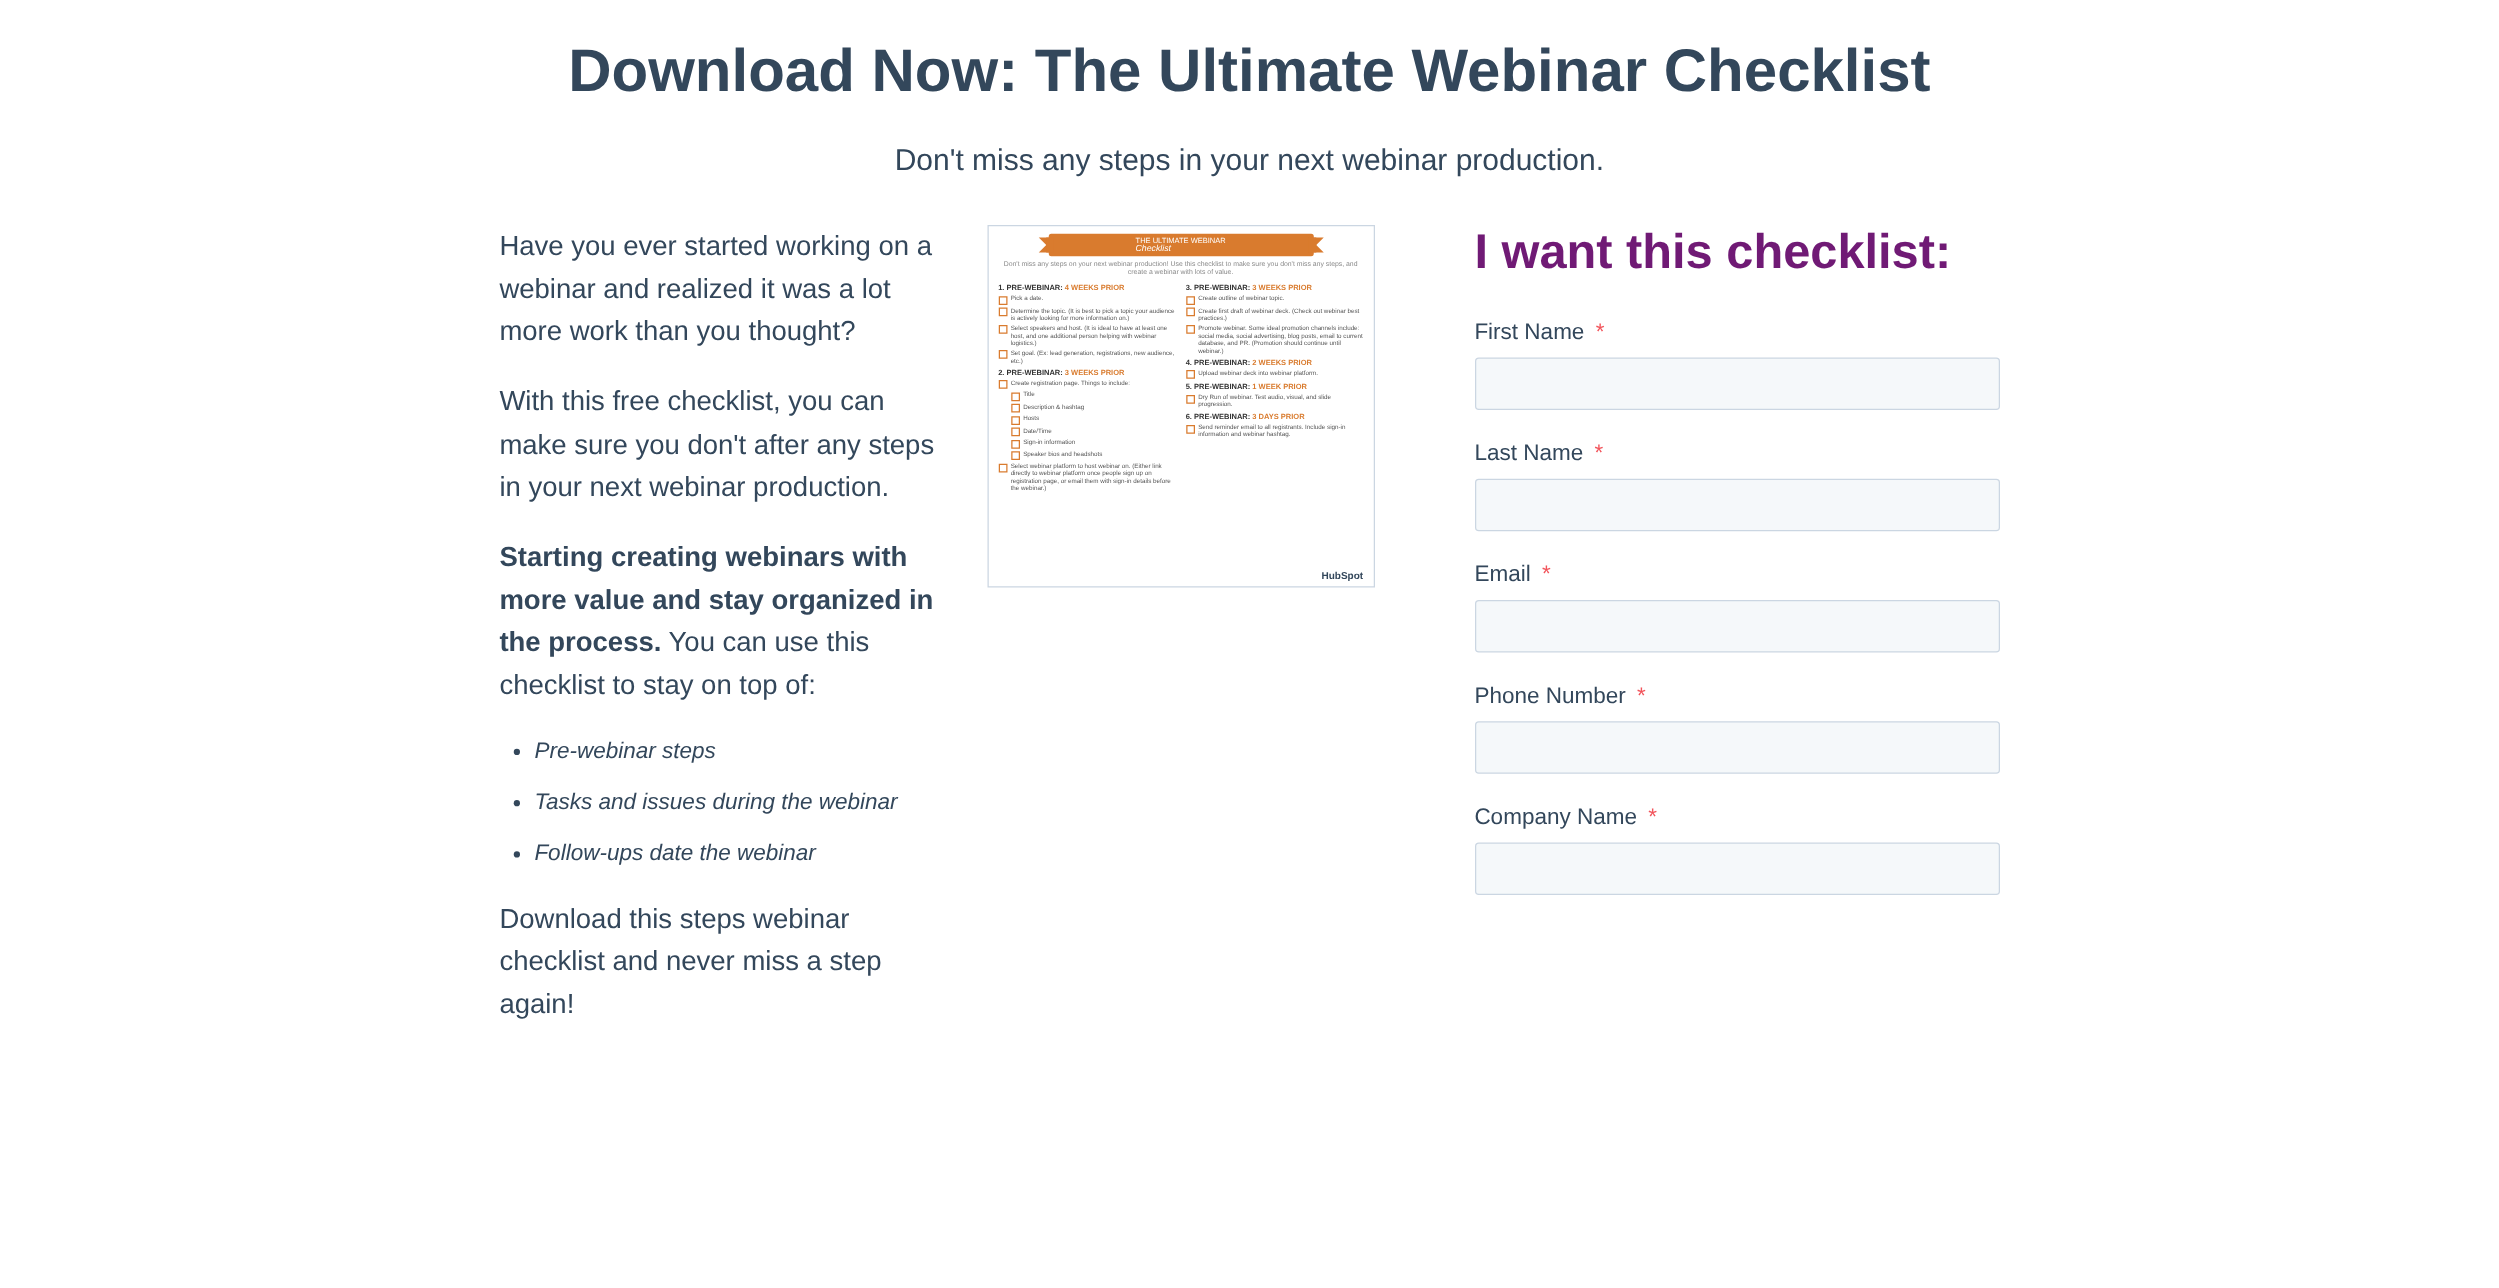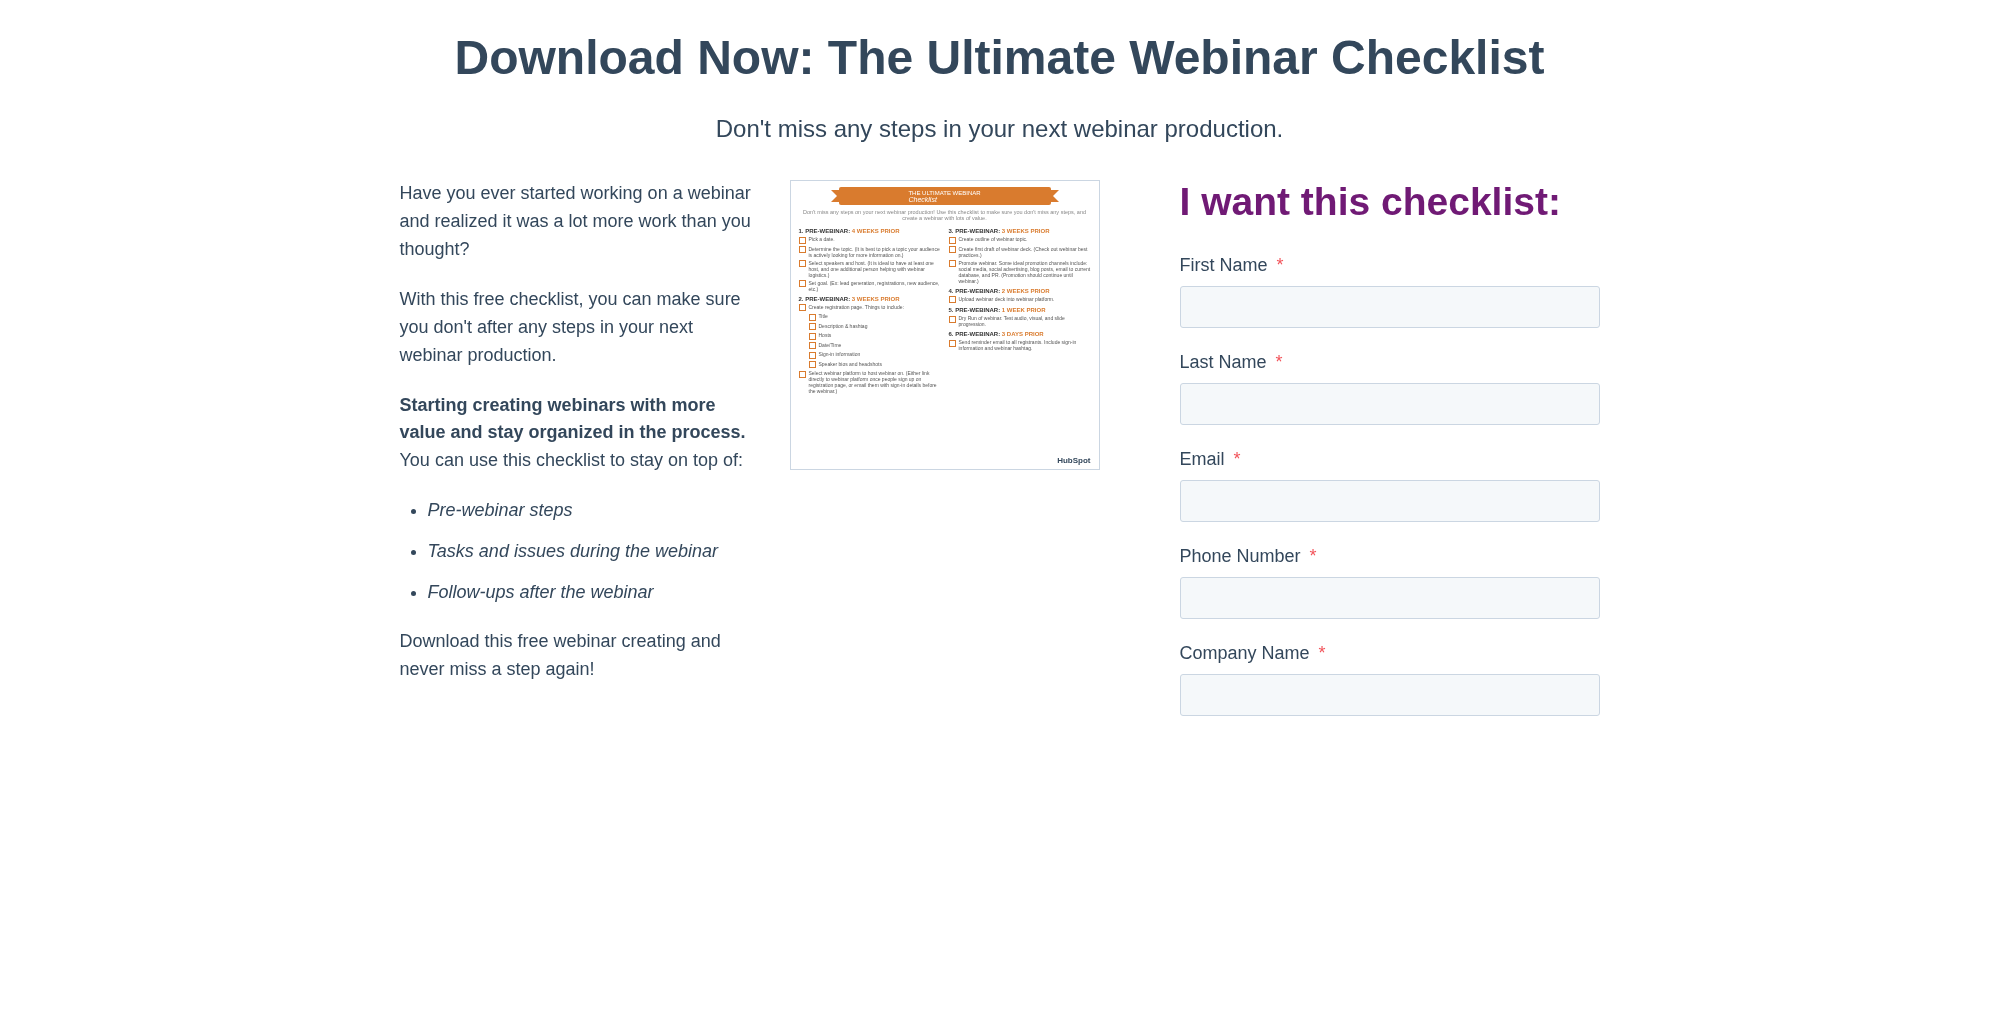--- a/index.html
+++ b/index.html
@@ -22,21 +22,21 @@
     margin-bottom: 30px;
   }
   .hero p {
     font-size: 24px;
     color: #33475b;
   }
   .cols { display: flex; gap: 30px; align-items: flex-start; }
   .col-left { flex: 0 0 360px; }
   .col-mid  { flex: 0 0 320px; }
   .col-right{ flex: 1; padding-left: 40px; }
-  .col-left p { font-size: 18px; line-height: 1.55; margin-bottom: 22px; color:#33475b;}
+  .col-left p { font-size: 22px; line-height: 1.55; margin-bottom: 22px; color:#33475b;}
   .col-left strong { font-weight: 700; }
   .col-left ul { list-style: disc; padding-left: 28px; margin-bottom: 22px;}
   .col-left li { font-size: 18px; line-height: 1.5; margin-bottom: 14px; color:#33475b;font-style:italic;}
   .closing { font-size:18px; color:#33475b; }
   
   .thumb {
     width: 310px; height: 290px;
     border: 1px solid #cbd6e2;
     background: #fff;
     padding: 6px 8px 4px 8px;
@@ -96,23 +96,23 @@
 
     <div class="col-left">
       <p>Have you ever started working on a webinar and realized it was a lot more work than you thought?</p>
       <p>With this free checklist, you can make sure you don't after any steps in your next webinar production.</p>
       <p>
         <strong>Starting creating webinars with more value and stay organized in the process.</strong><span> You can use this checklist to stay on top of:</span>
       </p>
       <ul id="bullets">
           <li>Pre-webinar steps</li>
           <li>Tasks and issues during the webinar</li>
-          <li>Follow-ups after the webinar</li>
+          <li>Follow-ups date the webinar</li>
         </ul>
-      <p class="closing">Download this free webinar creating and never miss a step again!</p>
+      <p class="closing">Download this steps webinar checklist and never miss a step again!</p>
     </div>
 
     <div class="col-mid">
       <div class="thumb">
         <div class="ribbon">
           <div>
             <div style="font-size:6px;line-height:1;">THE ULTIMATE WEBINAR</div>
             <div style="font-size:7px;font-style:italic;line-height:1;">Checklist</div>
           </div>
         </div>

